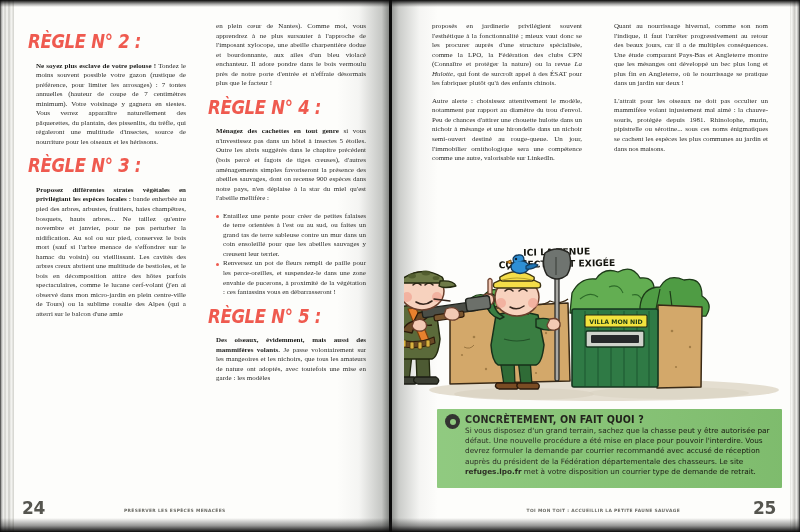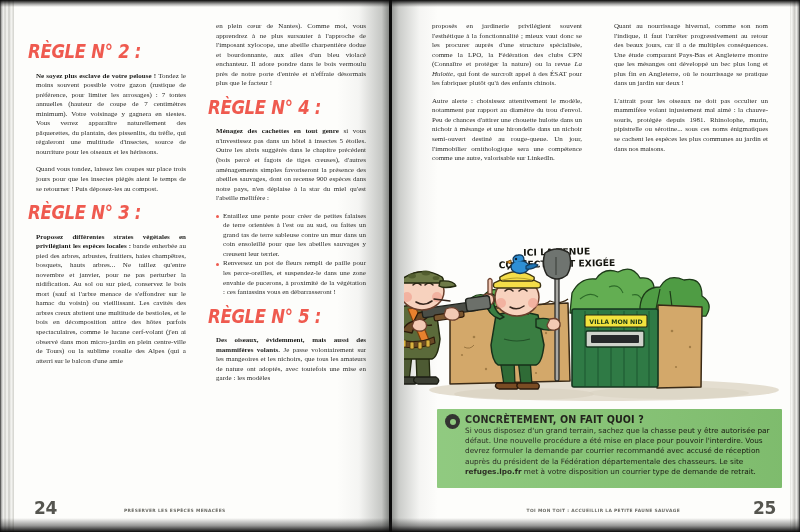--- a/index.html
+++ b/index.html
@@ -74,21 +74,21 @@
 
   
   .col {
     position: absolute;
     font-size: 7.0px;
     line-height: 9.55px;
     text-align: justify;
     color: #2a2a28;
     letter-spacing: 0.02px;
   }
-  .c1 { left: 28px;  top: 24px; width: 166px; }
+  .c1 { left: 28px;  top: 14px; width: 166px; }
   .c2 { left: 208px; top: 14px; width: 166px; }
   .c3 { left: 424px; top: 14px; width: 166px; }
   .c4 { left: 606px; top: 14px; width: 170px; }
 
   .col p { margin: 8px; text-align: justify; text-justify: inter-word; }
 
   .rule-title {
     font-family: "DejaVu Sans", sans-serif;
     font-weight: bold;
     font-style: italic;
@@ -180,21 +180,21 @@
 
   
   .folio {
     position: absolute; bottom: 14px;
     font-family: "DejaVu Sans", sans-serif;
     font-weight: bold;
     font-size: 17px;
     color: #55554f;
     letter-spacing: -0.3px;
   }
-  .folio-left  { left: 34px; }
+  .folio-left  { left: 22px; }
   .folio-right { right: 24px; }
   .runhead {
     position: absolute; bottom: 19px;
     font-family: "DejaVu Sans", sans-serif;
     font-size: 4.4px;
     letter-spacing: 0.35px;
     color: #6c6c66;
     text-transform: uppercase;
     font-weight: bold;
   }
@@ -208,21 +208,20 @@
 
   <div class="binding"></div>
   <div class="binding-right"></div>
 
   <div class="page page-left"></div>
   <div class="page page-right"></div>
 
   <div class="col c1">
     <div class="rule-title first">RÈGLE N° 2 :</div>
     <p><span class="lead">Ne soyez plus esclave de votre pelouse !</span> <span>Tondez le moins souvent possible votre gazon (rustique de préférence, pour limiter les arrosages) : 7 tontes annuelles (hauteur de coupe de 7 centimètres minimum). Votre voisinage y gagnera en siestes. Vous verrez apparaître naturellement des pâquerettes, du plantain, des pissenlits, du trèfle, qui régaleront une multitude d'insectes, source de nourriture pour les oiseaux et les hérissons.</span></p>
-    <p>Quand vous tondez, laissez les coupes sur place trois jours pour que les insectes piégés aient le temps de se retourner ! Puis déposez-les au compost.</p>
 
     <div class="rule-title">RÈGLE N° 3 :</div>
     <p><span class="lead">Proposez différentes strates végétales en privilégiant les espèces locales :</span> <span>bande enherbée au pied des arbres, arbustes, fruitiers, haies champêtres, bosquets, hauts arbres... Ne taillez qu'entre novembre et janvier, pour ne pas perturber la nidification. Au sol ou sur pied, conservez le bois mort (sauf si l'arbre menace de s'effondrer sur le hamac du voisin) ou vieillissant. Les cavités des arbres creux abritent une multitude de bestioles, et le bois en décomposition attire des hôtes parfois spectaculaires, comme le lucane cerf-volant (j'en ai observé dans mon micro-jardin en plein centre-ville de Tours) ou la sublime rosalie des Alpes (qui a atterri sur le balcon d'une amie</span></p>
   </div>
 
   <div class="col c2">
     <p>en plein cœur de Nantes). Comme moi, vous apprendrez à ne plus sursauter à l'approche de l'imposant xylocope, une abeille charpentière dodue et bourdonnante, aux ailes d'un bleu violacé enchanteur. Il adore pondre dans le bois vermoulu près de notre porte d'entrée et n'effraie désormais plus que le facteur !</p>
 
     <div class="rule-title">RÈGLE N° 4 :</div>
     <p><span class="lead">Ménagez des cachettes en tout genre</span> <span>si vous n'investissez pas dans un hôtel à insectes 5 étoiles. Outre les abris suggérés dans le chapitre précédent (bois percé et fagots de tiges creuses), d'autres aménagements simples favoriseront la présence des abeilles sauvages, dont on recense 900 espèces dans notre pays, n'en déplaise à la star du miel qu'est l'abeille mellifère :</span></p>

